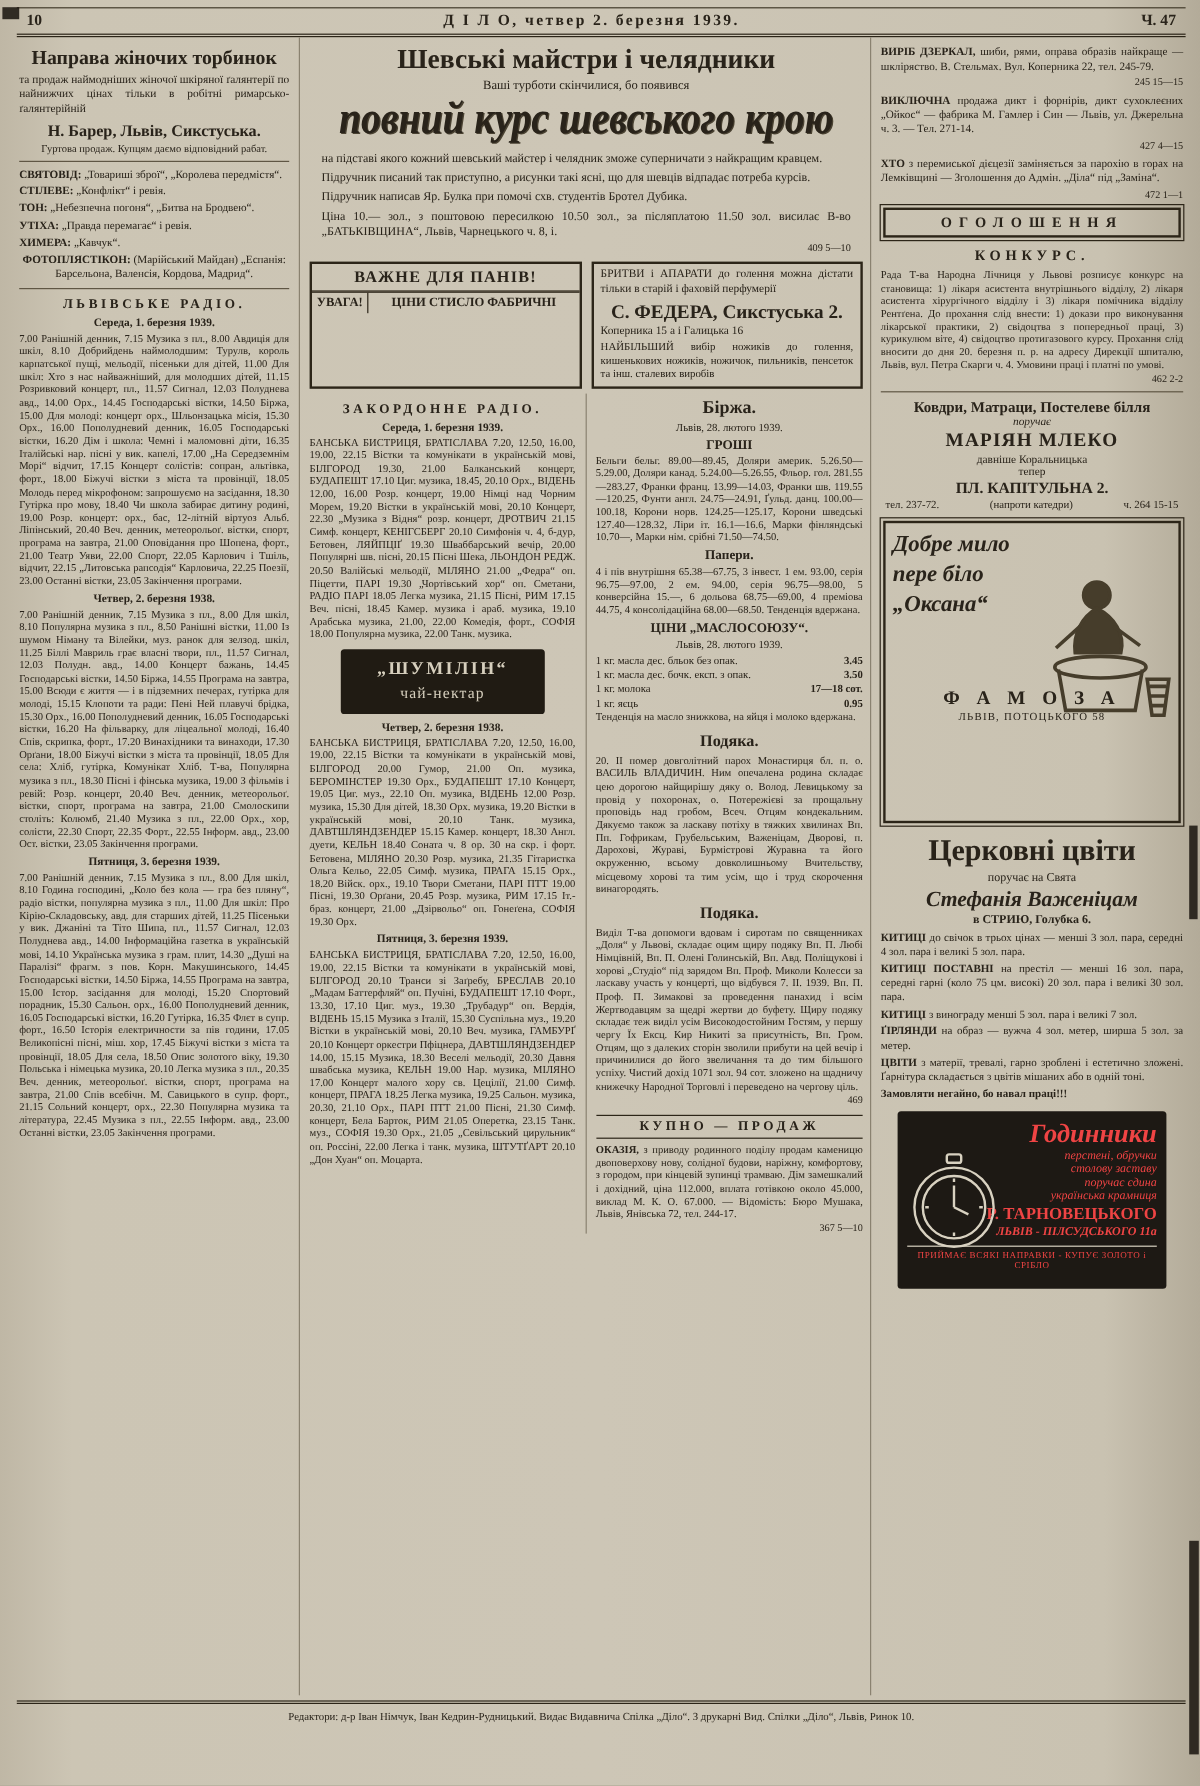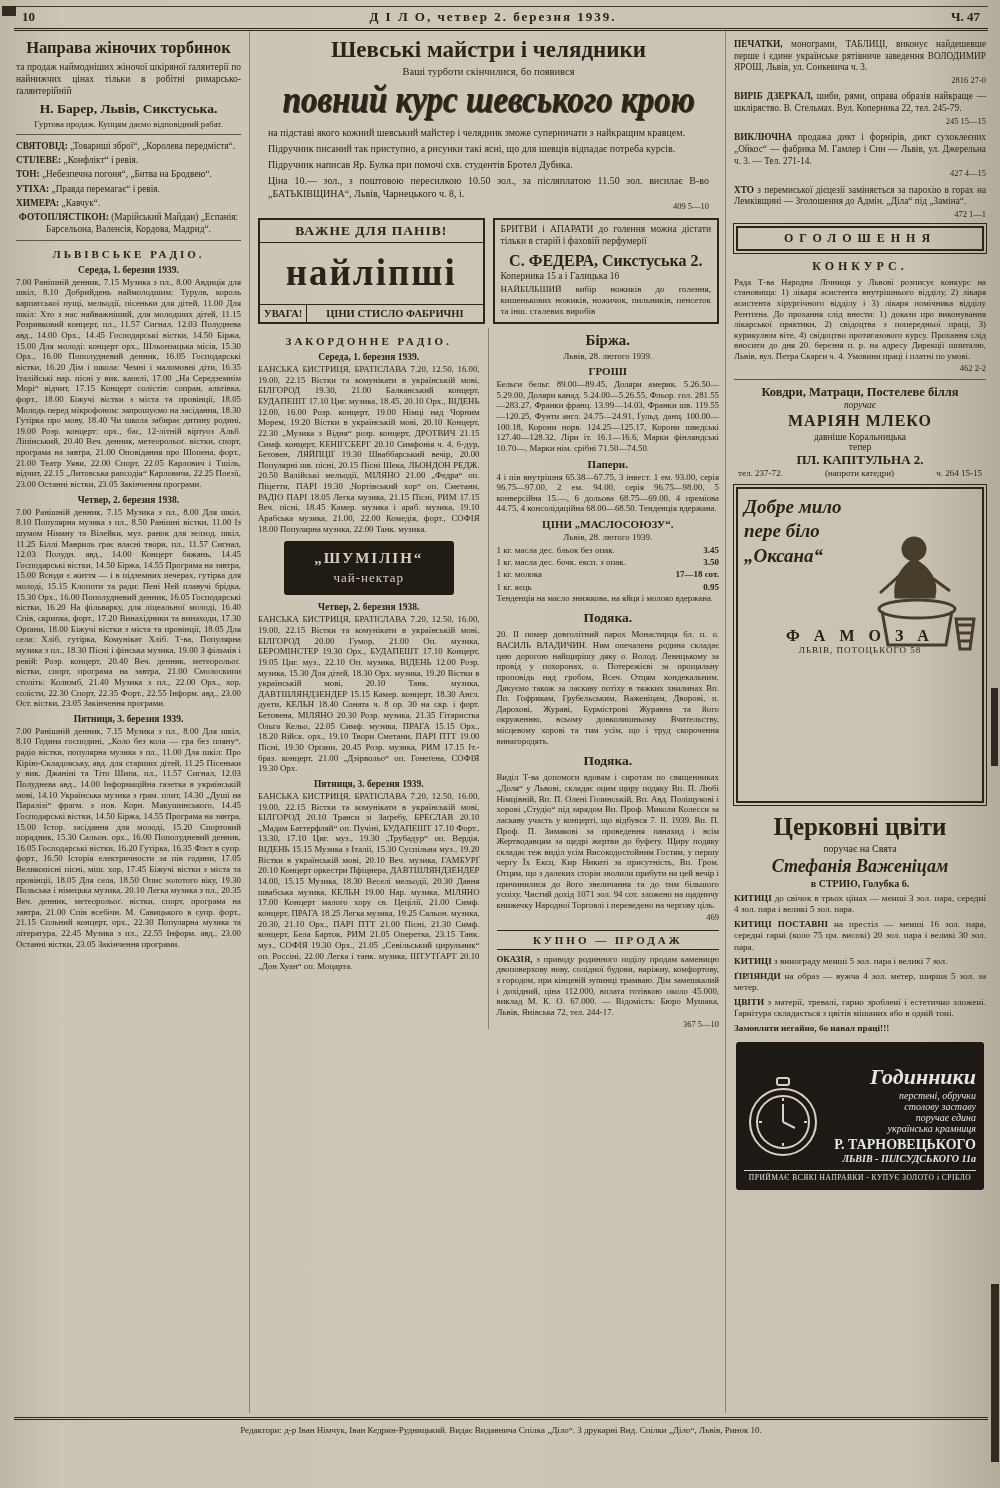--- a/index.html
+++ b/index.html
@@ -93,34 +93,34 @@
   .r-ad { font-size:9.3px; line-height:1.25; text-align:justify; margin:4px 0 6px; }
   .konkurs-title { font-size:12px; font-weight:bold; text-align:center; letter-spacing:4px; margin:2px 0 3px; }
 
   .mleko { border-top:1px solid #5f5644; padding-top:5px; margin-top:6px; text-align:center; }
   .mleko .m1 { font-size:12.5px; font-weight:bold; }
   .mleko .m2 { font-size:9.5px; }
   .mleko .mname { font-size:16px; font-weight:bold; letter-spacing:1px; margin:2px 0; }
   .mleko .maddr { font-size:13px; font-weight:bold; }
   .mleko .mrow { font-size:9px; display:flex; justify-content:space-between; padding:0 4px; }
 
-  .famoza { border:2px solid #2c2518; outline:1px solid #2c2518; outline-offset:2px; margin:9px 2px 10px; padding:6px; position:relative; height:316px; overflow:hidden; }
+  .famoza { border:2px solid #2c2518; outline:1px solid #2c2518; outline-offset:2px; margin:9px 2px 10px; padding:6px; position:relative; height:252px; overflow:hidden; }
   .famoza .scr { font-size:19px; font-style:italic; font-weight:bold; line-height:1.3; }
   .famoza .brand { font-size:16px; font-weight:bold; letter-spacing:5px; text-align:center; margin-top:4px; }
   .famoza .faddr { font-size:9px; text-align:center; letter-spacing:1px; }
   .famoza svg { position:absolute; right:4px; top:34px; }
 
   .fl-title { font-size:25px; font-weight:bold; text-align:center; margin:4px 0 2px; }
   .fl-sub { font-size:10px; text-align:center; }
   .fl-name { font-size:18px; font-style:italic; font-weight:bold; text-align:center; margin:2px 0 1px; }
   .fl-addr { font-size:10px; font-weight:bold; text-align:center; margin-bottom:4px; }
   .fl-item { font-size:9.2px; line-height:1.25; text-align:justify; margin:3px 0; }
   .fl-last { font-weight:bold; }
 
-  .watch { background:#1d1914; color:#e5e5e5; margin:8px 2px 0; padding:22px 8px 4px; border-radius:3px; position:relative; min-height:148px; }
+  .watch { background:#1d1914; color:#ef4444; margin:8px 14px 0; padding:6px 8px 4px; border-radius:3px; position:relative; min-height:148px; }
   .watch .wscript { font-size:22px; font-style:italic; font-weight:bold; text-align:right; }
   .watch .wline { font-size:10px; text-align:right; font-style:italic; }
   .watch .wname { font-size:14px; font-weight:bold; text-align:right; margin-top:3px; }
   .watch .waddr { font-size:10px; font-weight:bold; text-align:right;font-style:italic; }
   .watch .wbottom { font-size:7.5px; text-align:center; border-top:1px solid #d8d1c0; margin-top:6px; padding-top:2px; letter-spacing:.5px; }
   .watch svg { position:absolute; left:10px; top:34px; }
 
   .imprint { border-top:3px double #2c2518; margin-top:4px; padding:4px 4px 0; }
   .imprint p { font-size:9px; text-align:center; line-height:1.35; }
 </style>
@@ -175,21 +175,20 @@
         <div class="display-line">повний курс шевського крою</div>
         <p class="mid-body">на підставі якого кожний шевський майстер і челядник зможе суперничати з найкращим кравцем.</p>
         <p class="mid-body">Підручник писаний так приступно, а рисунки такі ясні, що для шевців відпадає потреба курсів.</p>
         <p class="mid-body">Підручник написав Яр. Булка при помочі схв. студентів Бротел Дубика.</p>
         <p class="mid-body"><span>Ціна 10.— зол., з поштовою пересилкою 10.50 зол., за післяплатою 11.50 зол. висилає В-во „БАТЬКІВЩИНА“, Львів, Чарнецького ч. 8, і.</span> <span class="ref">409 5—10</span></p>
       </section>
 
       <div class="box-row">
         <div class="vazhne">
           <div class="vz-head">ВАЖНЕ ДЛЯ ПАНІВ!</div>
-          <div class="vz-display">найліпші</div>
           <div class="vz-strip">
             <span class="vz1">УВАГА!</span>
             <span class="vz2">ЦІНИ СТИСЛО ФАБРИЧНІ</span>
           </div>
         </div>
         <div class="federa">
           <p class="fe-intro">БРИТВИ і АПАРАТИ до голення можна дістати тільки в старій і фаховій перфумерії</p>
           <h2 class="fe-name">С. ФЕДЕРА, Сикстуська 2.</h2>
           <p class="fe-addr">Коперника 15 а і Галицька 16</p>
           <p class="fe-body">НАЙБІЛЬШИЙ вибір ножиків до голення, кишенькових ножиків, ножичок, пильників, пенсеток та інш. сталевих виробів</p>
@@ -253,21 +252,20 @@
           <section>
             <div class="kupno-head">КУПНО — ПРОДАЖ</div>
             <p class="t9"><span class="b">ОКАЗІЯ,</span> <span>з приводу родинного поділу продам каменицю двоповерхову нову, солідної будови, наріжну, комфортову, з городом, при кінцевій зупинці трамваю. Дім замешкалий і дохідний, ціна 112.000, вплата готівкою около 45.000, виклад М. К. О. 67.000. — Відомість: Бюро Мушака, Львів, Янівська 72, тел. 244-17.</span></p>
             <span class="ref">367 5—10</span>
           </section>
         </div>
       </div>
     </div>
 
     <div class="col-right">
-      <p class="r-ad"><span class="b">ПЕЧАТКИ,</span> <span>монограми, ТАБЛИЦІ, виконує найдешевше перше і єдине українське рятівниче заведення ВОЛОДИМИР ЯРОШ, Львів, ул. Сонкевича ч. 3.</span><span class="ref">2816 27-0</span></p>
       <p class="r-ad"><span class="b">ВИРІБ ДЗЕРКАЛ,</span> <span>шиби, рями, оправа образів найкраще — шкліряство. В. Стельмах. Вул. Коперника 22, тел. 245-79.</span><span class="ref">245 15—15</span></p>
       <p class="r-ad"><span class="b">ВИКЛЮЧНА</span> <span>продажа дикт і форнірів, дикт сухоклеєних „Ойкос“ — фабрика М. Гамлер і Син — Львів, ул. Джерельна ч. 3. — Тел. 271-14.</span><span class="ref">427 4—15</span></p>
       <p class="r-ad"><span class="b">ХТО</span> <span>з перемиської дієцезії заміняється за парохію в горах на Лемківщині — Зголошення до Адмін. „Діла“ під „Заміна“.</span><span class="ref">472 1—1</span></p>
 
       <div class="box-head">ОГОЛОШЕННЯ</div>
       <section>
         <h4 class="konkurs-title">КОНКУРС.</h4>
         <p class="t9">Рада Т-ва Народна Лічниця у Львові розписує конкурс на становища: 1) лікаря асистента внутрішнього відділу, 2) лікаря асистента хірургічного відділу і 3) лікаря помічника відділу Рентґена. До прохання слід внести: 1) докази про виконування лікарської практики, 2) свідоцтва з попередньої праці, 3) курикулюм віте, 4) свідоцтво протигазового курсу. Прохання слід вносити до дня 20. березня п. р. на адресу Дирекції шпиталю, Львів, вул. Петра Скарги ч. 4. Умовини праці і платні по умові.</p>
         <span class="ref">462 2-2</span>
       </section>

